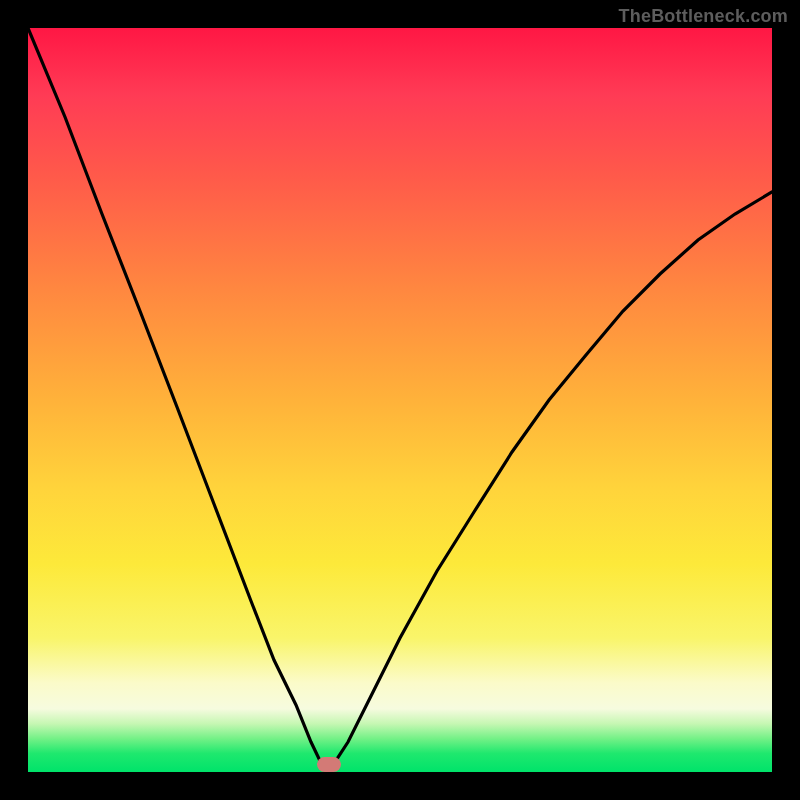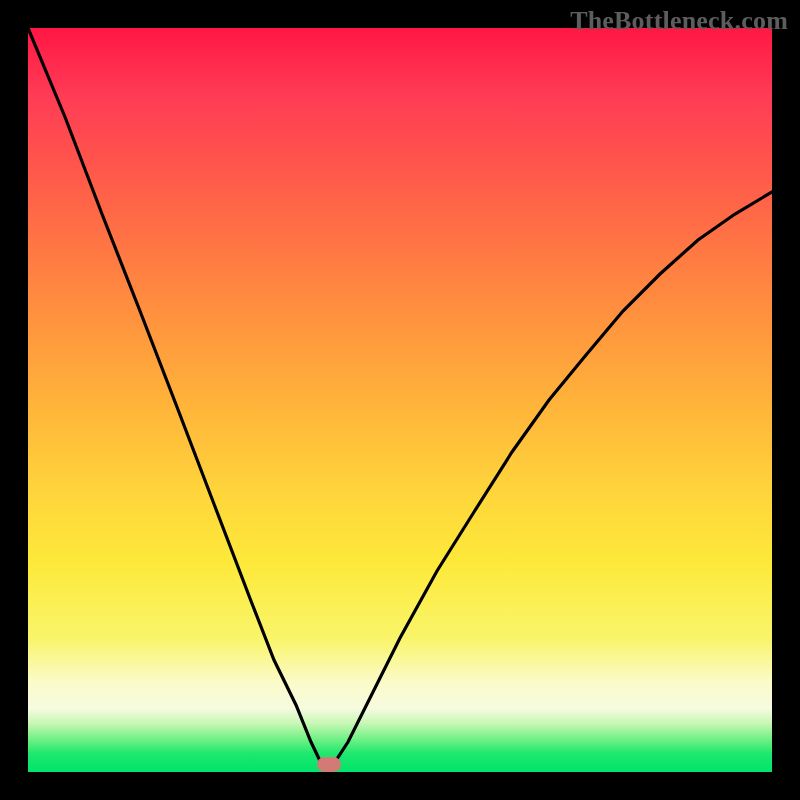--- a/index.html
+++ b/index.html
@@ -55,22 +55,22 @@
     position: absolute;
     left: 0;
     top: 0;
     width: 100%;
     height: 100%;
   }
   .watermark {
     position: absolute;
     top: 6px;
     right: 12px;
-    font-family: Liberation Serif, serif;
-    font-size: 26px;
+    font-family: Liberation Sans, sans-serif;
+    font-size: 18px;
     font-weight: 600;
     color: #5d5d5d;
     letter-spacing: 0.2px;
     user-select: none;
   }
   .marker {
     position: absolute;
     width: 24px;
     height: 15px;
     border-radius: 8px;

